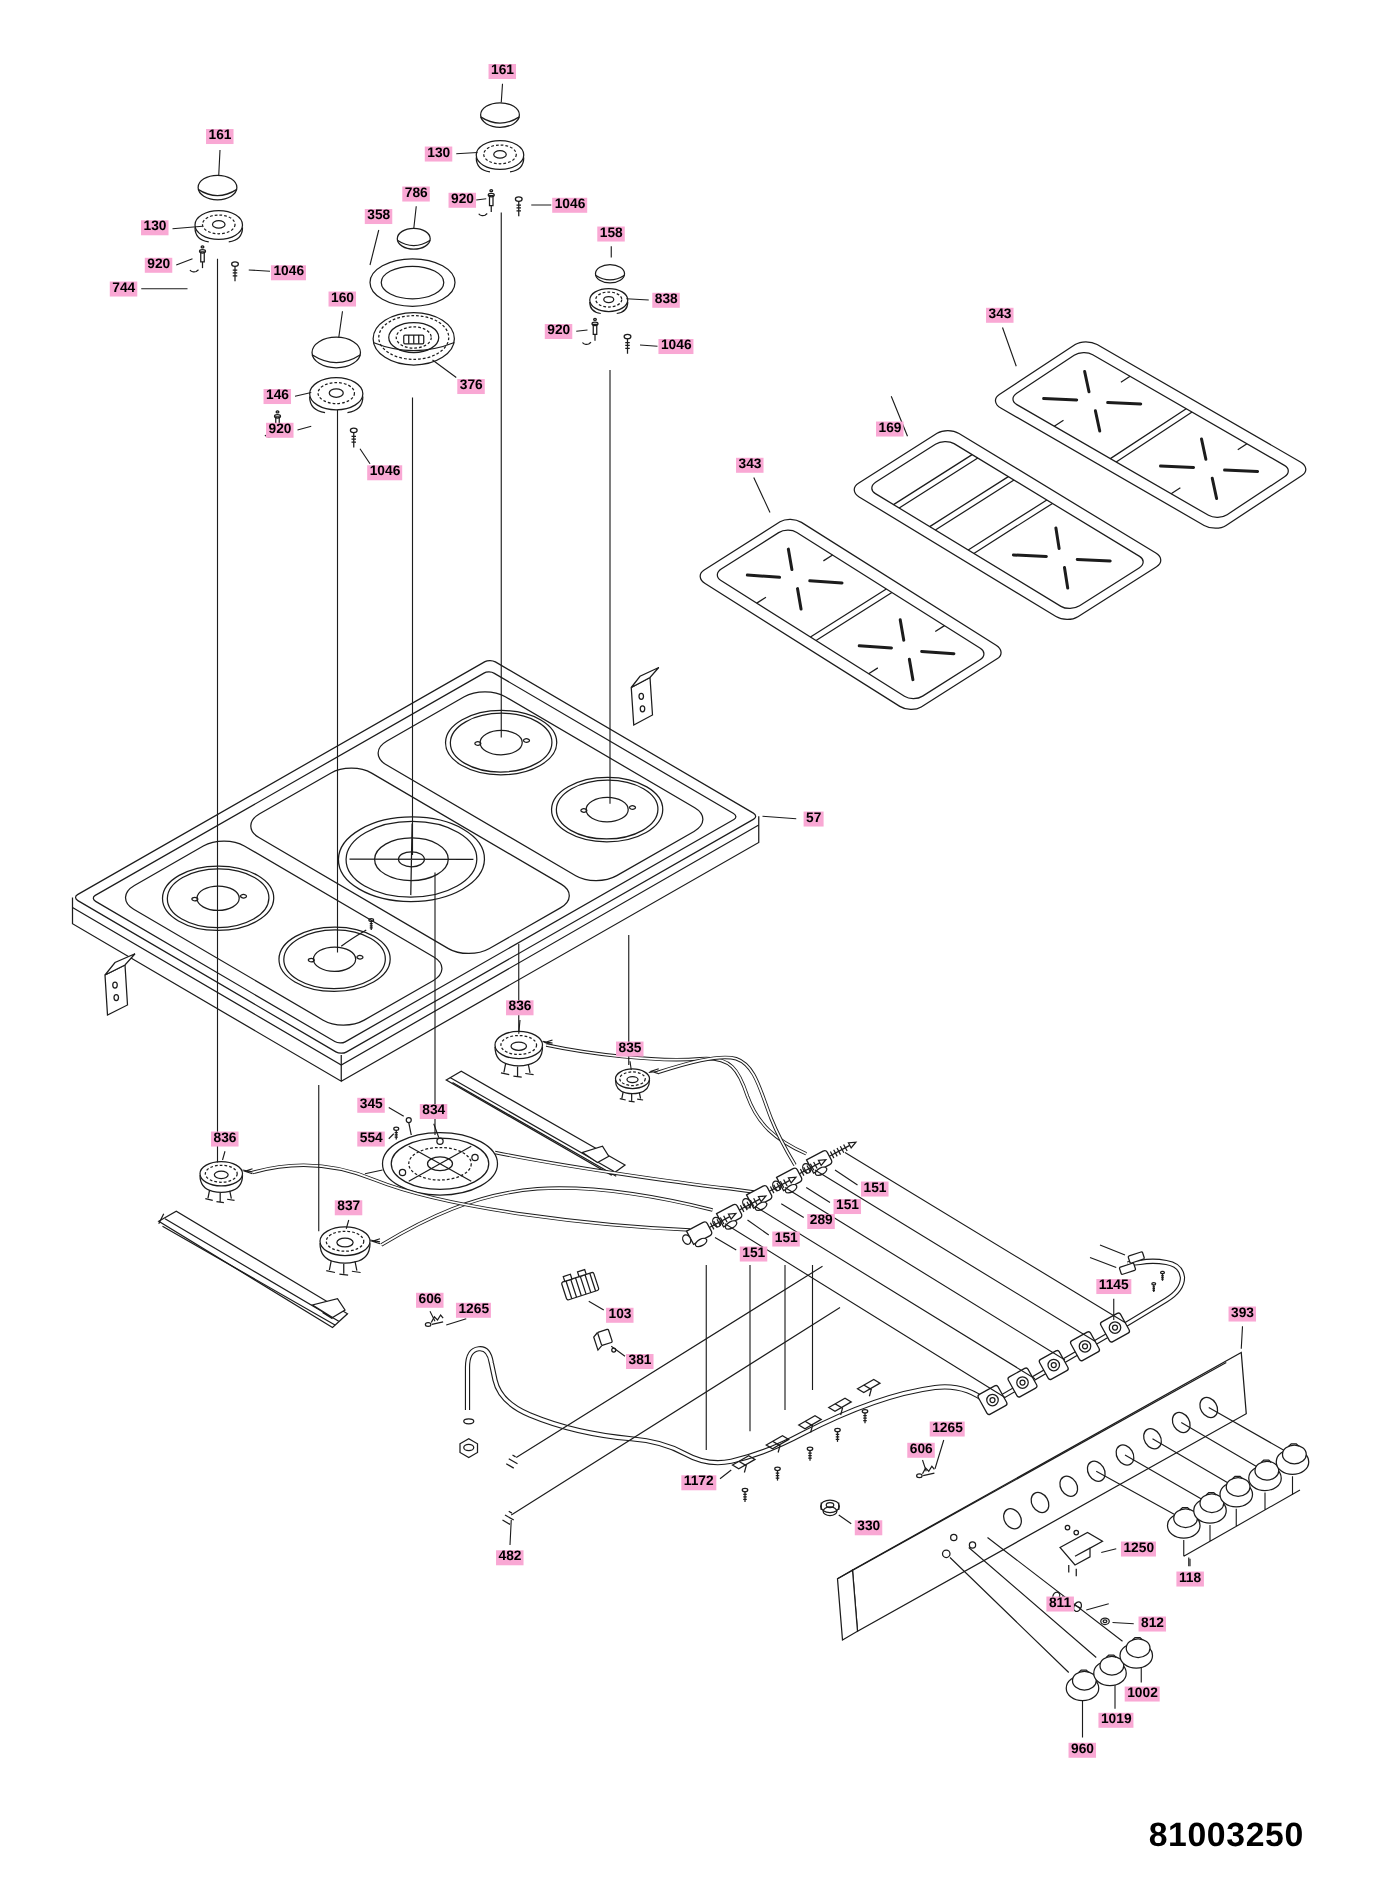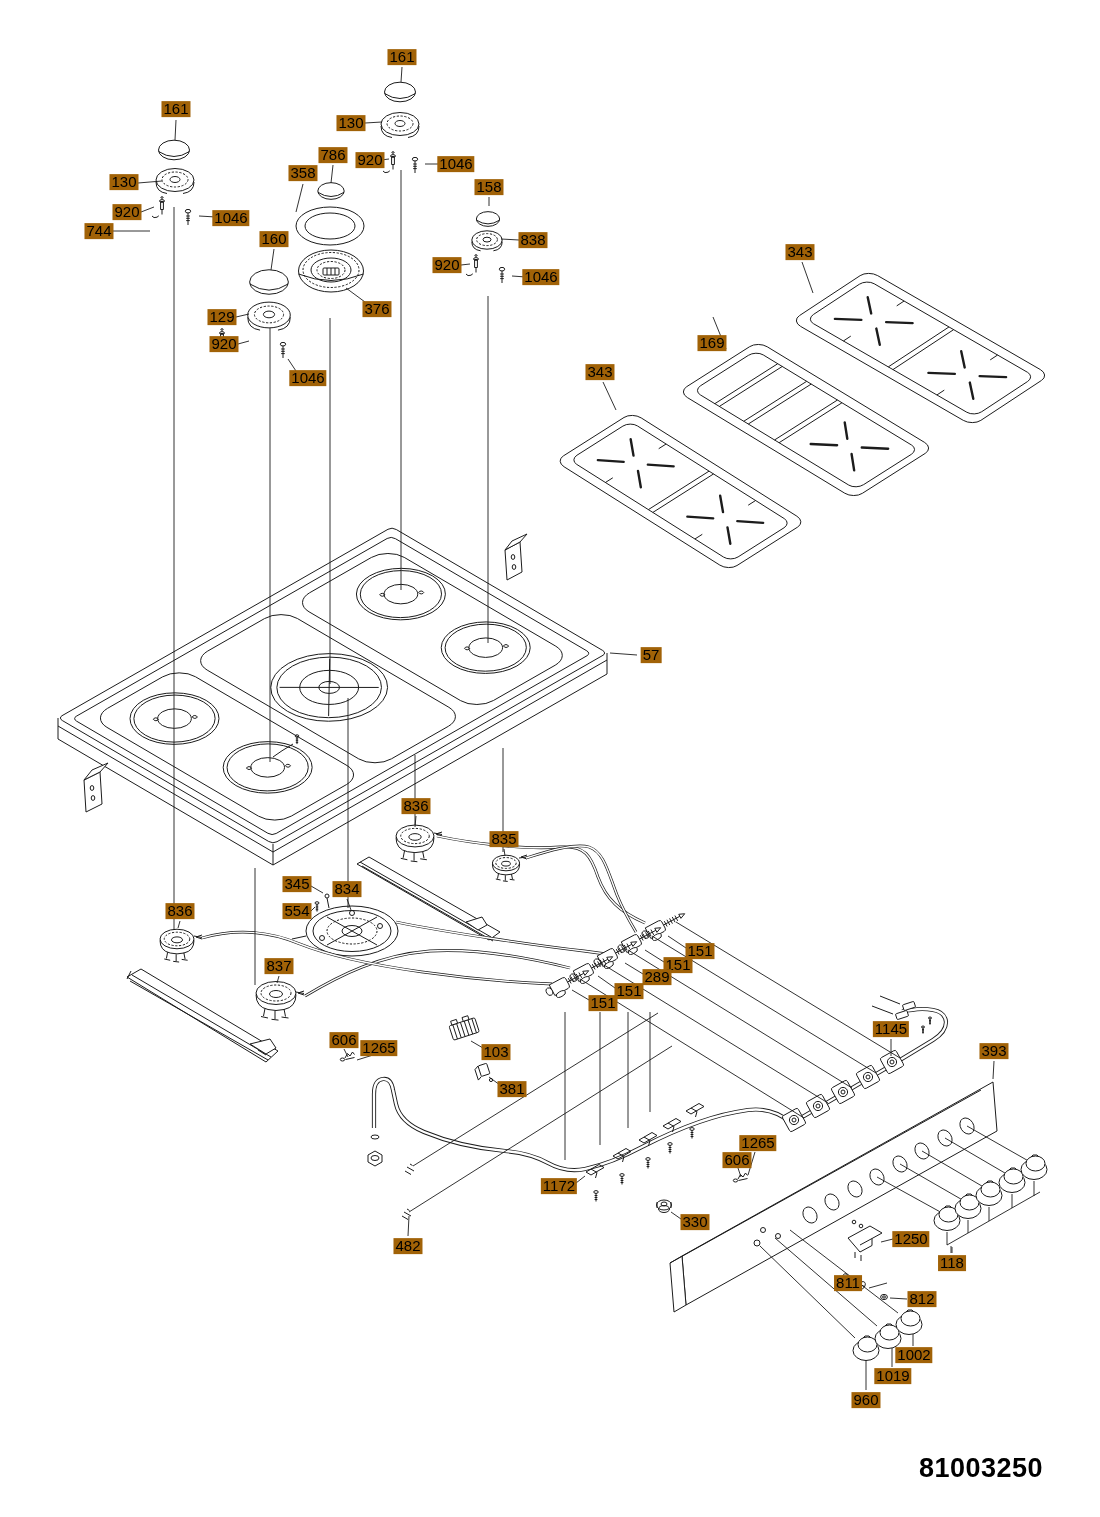--- a/index.html
+++ b/index.html
@@ -12,22 +12,22 @@
   .fw{fill:#fff;stroke:#1c1c1c;stroke-width:1;}
   .fn{fill:none;stroke:#1c1c1c;stroke-width:1;}
   .teeth{fill:none;stroke:#1c1c1c;stroke-width:1;stroke-dasharray:2.2 1.6;}
   .fing{fill:none;stroke:#1c1c1c;stroke-width:2.4;stroke-linecap:round;}
   .tube{fill:none;stroke:#1c1c1c;stroke-width:4.2;}
   .tubeI{fill:none;stroke:#fff;stroke-width:2.4;}
   .pipe{fill:none;stroke:#1c1c1c;stroke-width:2.8;}
   .pipeI{fill:none;stroke:#fff;stroke-width:1.4;}
   .slots{stroke:#1c1c1c;stroke-width:0.035;stroke-dasharray:0.0075 0.0215;fill:none;vector-effect:none;}
   #callout-layer{position:absolute;left:0;top:0;width:100%;height:100%;}
-  .callout{position:absolute;transform:translate(-50%,-50%);font-weight:normal;font-size:15px;
-           color:#000;background:#a16207;padding:0 2px;line-height:1.05;white-space:nowrap;}
+  .callout{position:absolute;transform:translate(-50%,-50%);font-weight:bold;font-size:11px;
+           color:#000;background:#f9a8d4;padding:0 2px;line-height:1.05;white-space:nowrap;}
   .docnum{position:absolute;transform:translate(-50%,-50%);font-weight:bold;font-size:27px;
           color:#000;letter-spacing:0.5px;}
 </style>
 </head>
 <body>
 
 <div class="stage">
 <svg id="diagram" width="1100" height="1517" viewBox="0 0 1100 1517">
 
   <defs>
@@ -428,21 +428,21 @@
   </g>
 </svg>
 
 <div id="callout-layer">
       <span class="callout" style="left: 176px; top: 109px;">161</span>
       <span class="callout" style="left: 124px; top: 182px;">130</span>
       <span class="callout" style="left: 127px; top: 212px;">920</span>
       <span class="callout" style="left: 99px; top: 231px;">744</span>
       <span class="callout" style="left: 231px; top: 218px;">1046</span>
       <span class="callout" style="left: 274px; top: 239px;">160</span>
-      <span class="callout" style="left: 222px; top: 317px;">129</span>
+      <span class="callout" style="left: 222px; top: 317px;">146</span>
       <span class="callout" style="left: 224px; top: 344px;">920</span>
       <span class="callout" style="left: 308px; top: 378px;">1046</span>
       <span class="callout" style="left: 402px; top: 57px;">161</span>
       <span class="callout" style="left: 351px; top: 123px;">130</span>
       <span class="callout" style="left: 333px; top: 155px;">786</span>
       <span class="callout" style="left: 303px; top: 173px;">358</span>
       <span class="callout" style="left: 370px; top: 160px;">920</span>
       <span class="callout" style="left: 456px; top: 164px;">1046</span>
       <span class="callout" style="left: 377px; top: 309px;">376</span>
       <span class="callout" style="left: 489px; top: 187px;">158</span>

